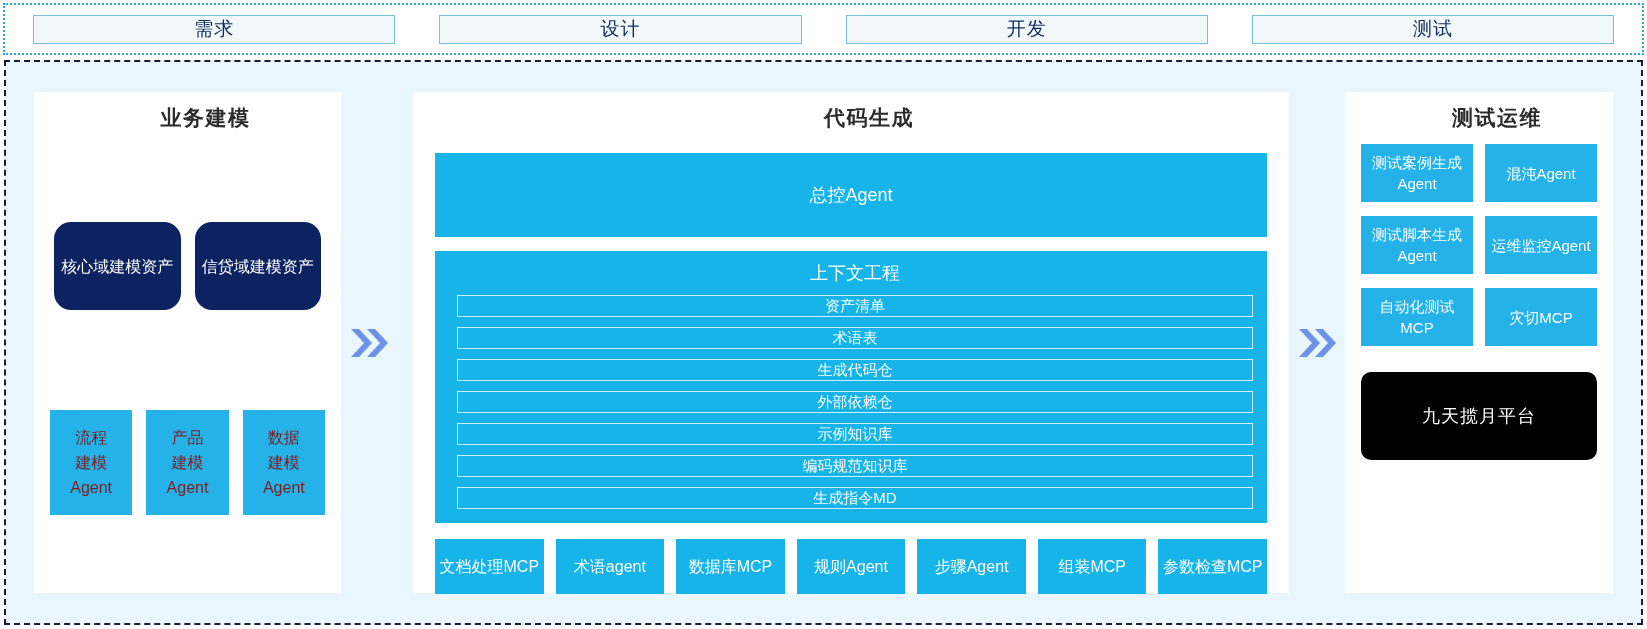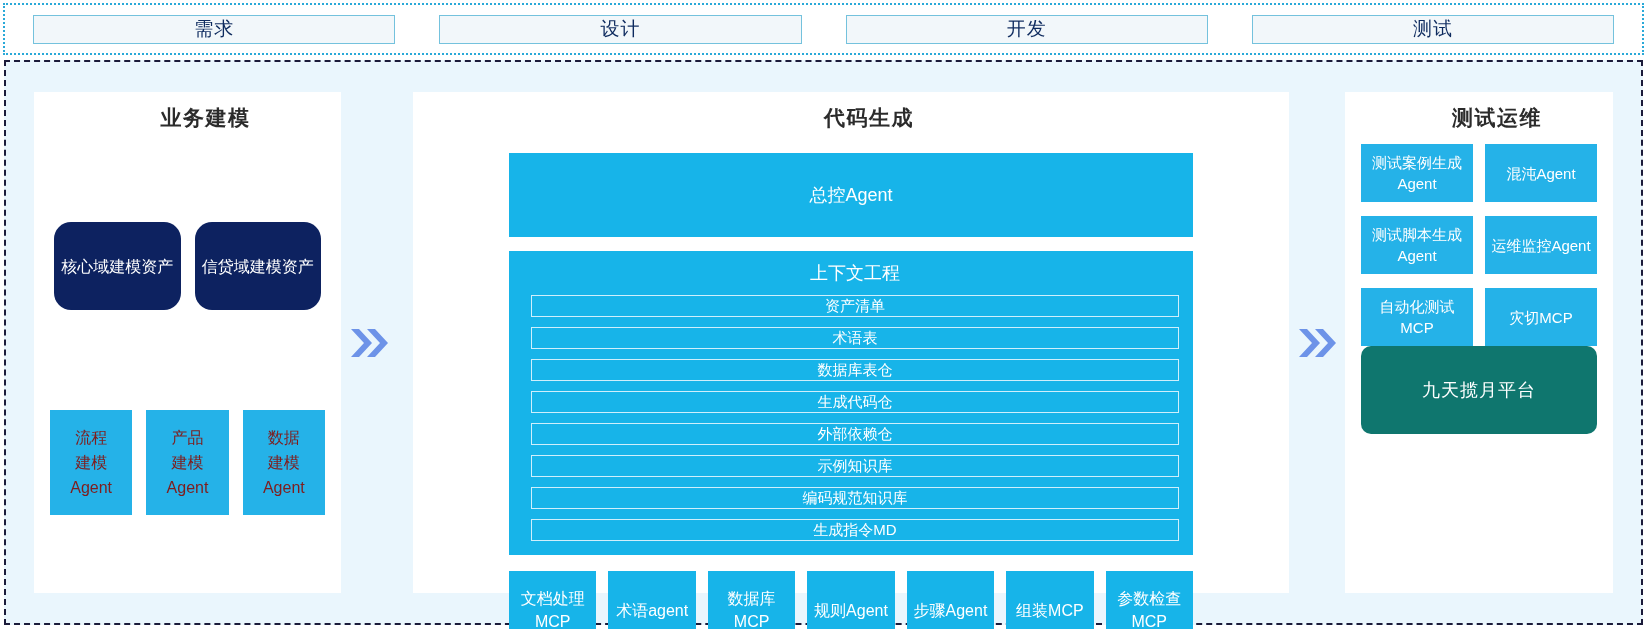--- a/index.html
+++ b/index.html
@@ -152,21 +152,20 @@
     font-weight: bold;
     line-height: 1;
     user-select: none;
   }
   .arrow svg { display: block; }
 
   
   .col-center {
     flex: 1 1 auto;
     margin: 30px 0 30px 16px;
-    align-items: center;
   }
   .center-body {
     flex: 1;
     padding: 0 22px 16px 22px;
     display: flex;
     flex-direction: column;
   }
   .master-agent {
     margin-top: 17px;
     height: 84px;
@@ -254,22 +253,23 @@
     font-size: 15px;
     line-height: 21px;
     display: flex;
     align-items: center;
     justify-content: center;
     text-align: center;
     padding: 0 3px;
     box-sizing: border-box;
   }
   .platform-card {
+    margin-top: 26px;
     height: 88px;
-    background: #0f766e;
+    background: #000000;
     border-radius: 10px;
     color: #ffffff;
     font-size: 18px;
     letter-spacing: 1px;
     display: flex;
     align-items: center;
     justify-content: center;
     text-align: center;
   }
 </style>
@@ -316,21 +316,20 @@
       <div class="panel-title">代码生成</div>
       <div class="center-body">
 
         <div class="master-agent">总控Agent</div>
 
         <div class="context-block">
           <div class="context-title">上下文工程</div>
           <div class="context-row">
             <div class="context-chip">资产清单</div>
             <div class="context-chip">术语表</div>
-            <div class="context-chip">数据库表仓</div>
             <div class="context-chip">生成代码仓</div>
             <div class="context-chip">外部依赖仓</div>
             <div class="context-chip">示例知识库</div>
             <div class="context-chip">编码规范知识库</div>
             <div class="context-chip">生成指令MD</div>
           </div>
         </div>
 
         <div class="tools-row">
           <div class="tool-card">文档处理MCP</div>

